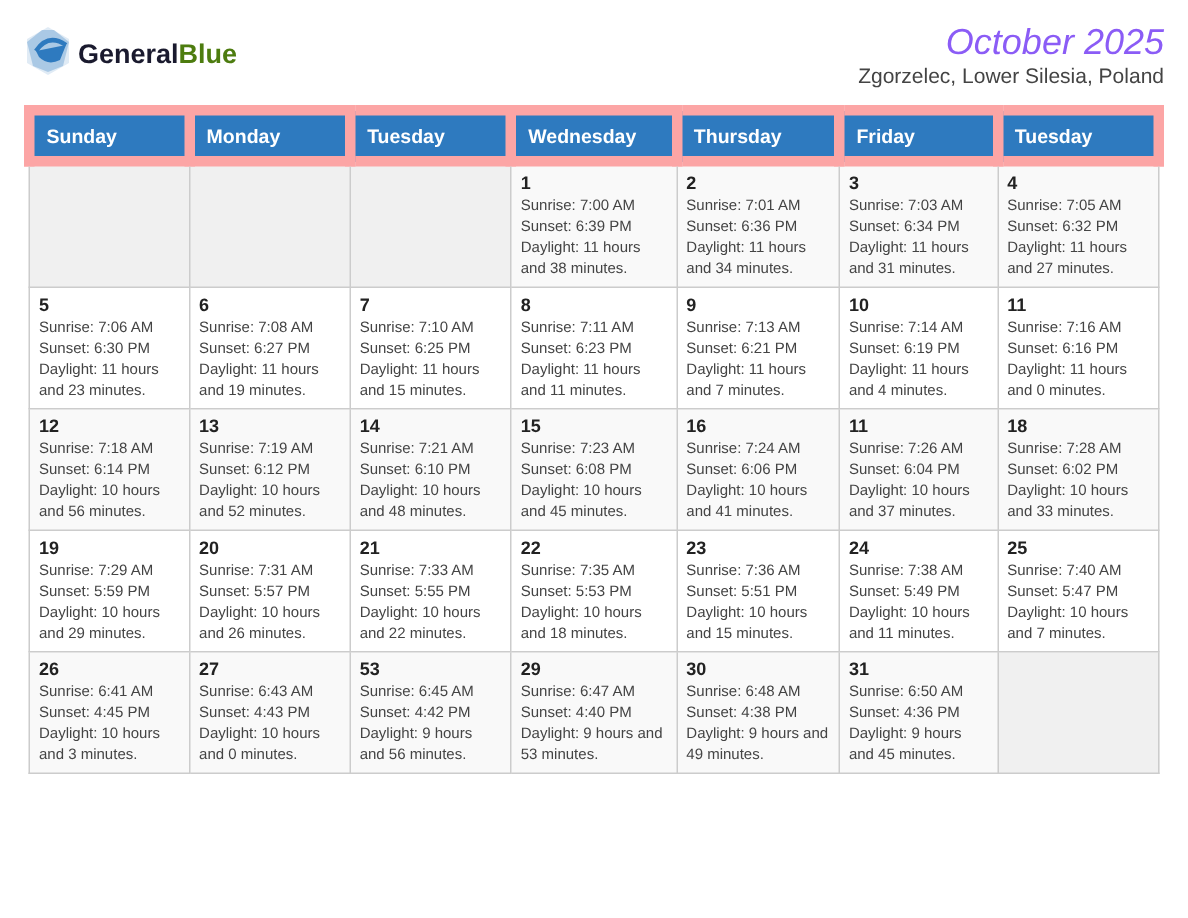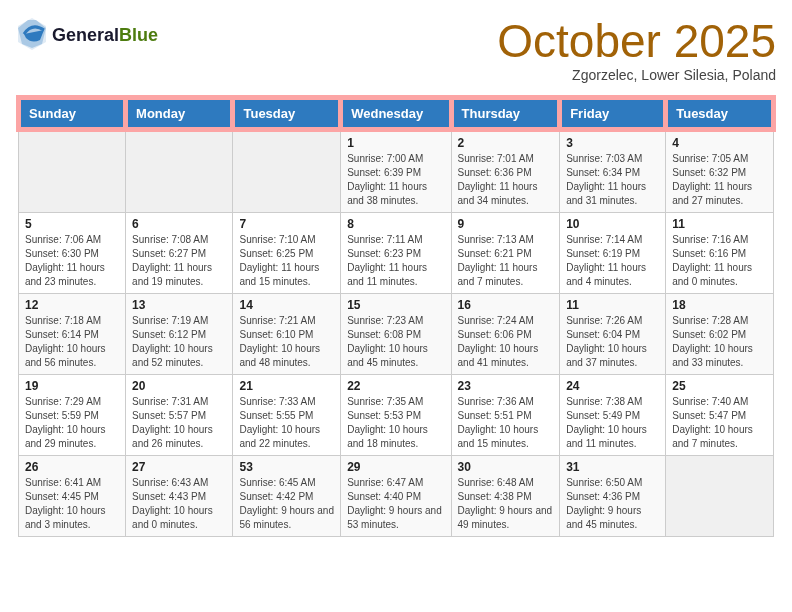--- a/index.html
+++ b/index.html
@@ -32,42 +32,43 @@
     }
     .logo-blue {
       font-size: 18px;
       font-weight: bold;
       color: #4d7c0f;
     }
     .title-section {
       text-align: right;
     }
     .month-title {
-      font-size: 46px;
+      font-size: 24px;
       font-weight: 300;
-      color: #a16207;
+      color: #8b5cf6;
       line-height: 1.1;
+      font-style: italic;
     }
     .subtitle {
       font-size: 14px;
       color: #444;
     }
     .calendar {
       width: 100%;
       border-collapse: collapse;
       border: 1px solid #ccc;
     }
     .calendar th {
       background-color: #2e7abf;
       color: #fff;
       font-size: 13px;
       font-weight: bold;
       padding: 6px 8px;
       text-align: left;
-      border: 5px solid #fca5a5;
+      border: 7px solid #fca5a5;
     }
     .calendar td {
       border: 1px solid #ccc;
       vertical-align: top;
       padding: 4px 6px;
       width: 113px;
       min-height: 80px;
       height: 80px;
       font-size: 10.5px;
       color: #333;

